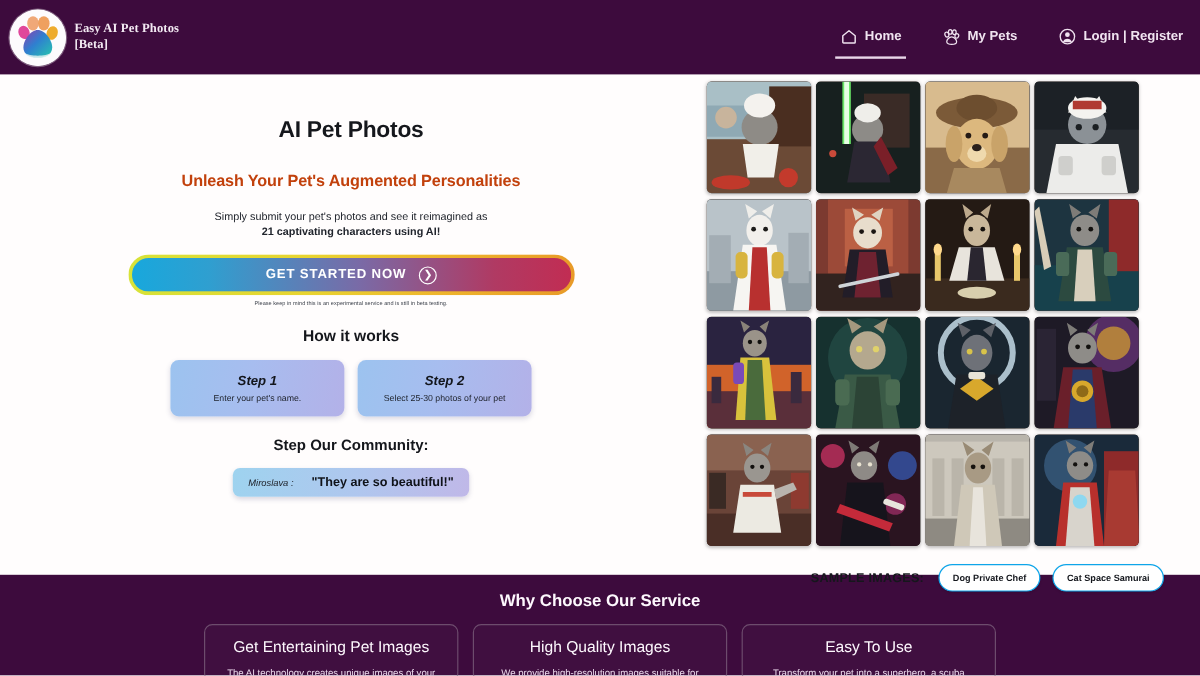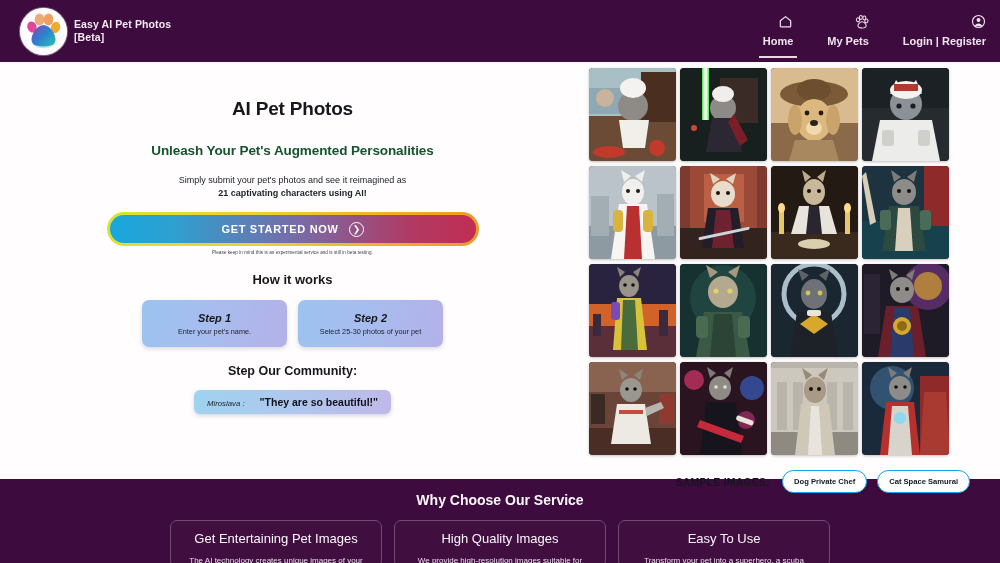--- a/index.html
+++ b/index.html
@@ -9,55 +9,55 @@
     font-family: "Liberation Sans", sans-serif;
     background: #fffdfd;
   }
   
   .header {
     height: 62px; width: 100%;
     background: #3d0b3d;
     display: flex; align-items: center;
     position: relative;
   }
-  .brand { display: flex; align-items: center; padding-left: 20px; }
+  .brand { display: flex; align-items: center; padding-left: 8px; font-family: Liberation Serif, serif; }
   .logo {
     width: 47px; height: 47px; border-radius: 50%;
     background: #fff; position: relative; flex: none;
     box-shadow: 0 0 0 1px rgba(255,255,255,.35);
     overflow: hidden;
   }
   .logo svg { position: absolute; inset: 0; }
   .brand-text {
     color: #f2e9f2; font-size: 10.5px; font-weight: bold;
     line-height: 13px; margin-left: 7px; letter-spacing: .1px;
   }
   .nav {
     position: absolute; right: 14px; top: 0; height: 62px;
     display: flex; align-items: center; gap: 34px;
   }
   .nav-item {
-    display: flex; align-items: flex-end; gap: 6px;
+    display: flex; align-items: center; gap: 6px;
     color: #f0e4f0; font-size: 11px; font-weight: bold;
-    padding-bottom: 2px; position: relative; cursor: pointer; flex-direction: column;
+    padding-bottom: 2px; position: relative; cursor: pointer;
   }
   .nav-item.active::after {
     content: ""; position: absolute; left: -4px; right: -4px; bottom: -9px;
     height: 1.5px; background: #e8d6e8;
   }
   .nav-ico { width: 15px; height: 15px; display: block; }
   
   .main { display: flex; height: 417px; background: #fffdfd; }
   .left {
     width: 585px; padding-top: 36px;
     display: flex; flex-direction: column; align-items: center;
   }
   .h1 { font-size: 19px; font-weight: bold; color: #15171c; letter-spacing: -.2px; }
   .h2 {
-    font-size: 13.5px; font-weight: bold; color: #14532d;
+    font-size: 13.5px; font-weight: bold; color: #c2410c;
     margin-top: 23px; letter-spacing: -.1px;
   }
   .sub {
     margin-top: 16px; font-size: 9px; color: #20242c;
     text-align: center; line-height: 13px;
   }
   .sub b { font-weight: bold; }
   .cta-wrap { margin-top: 12px; }
   .cta {
     width: 372px; height: 34px; border-radius: 17px;

